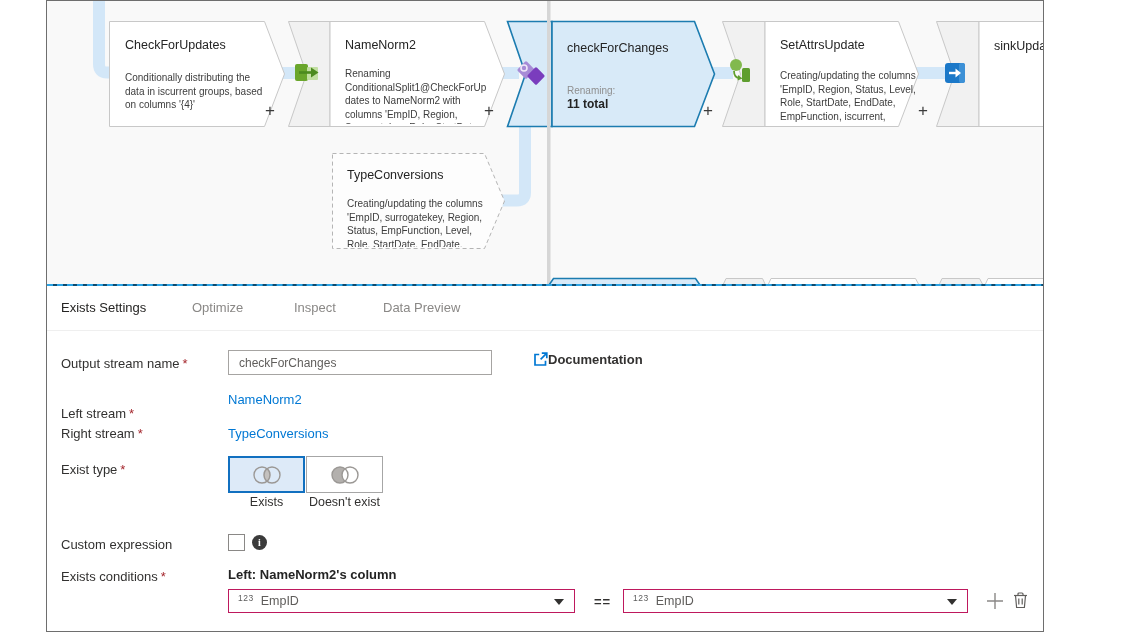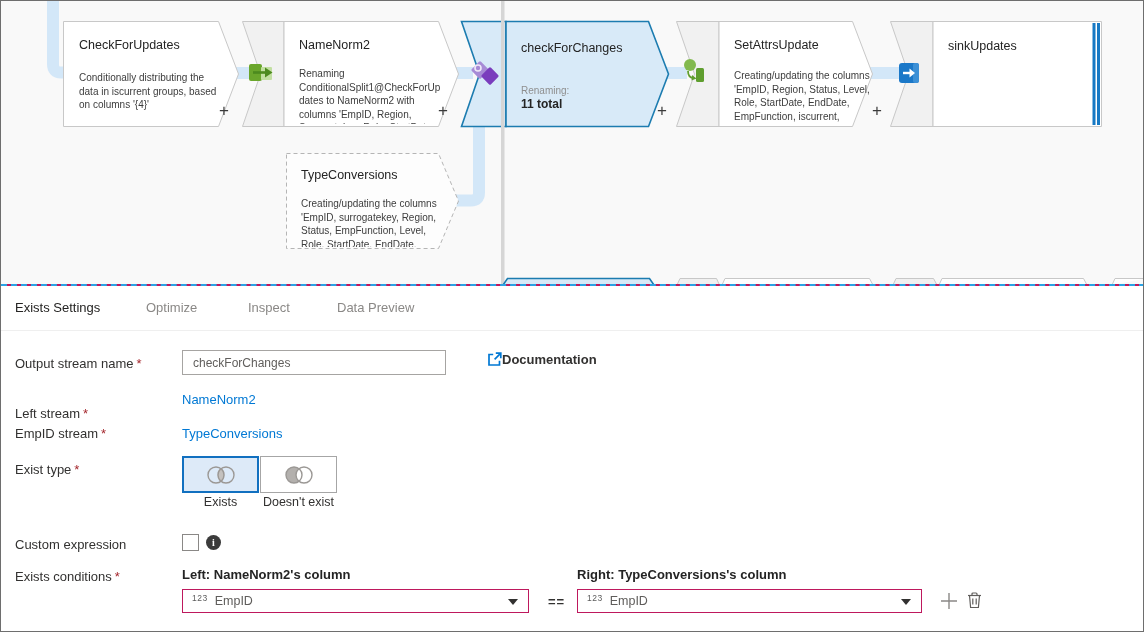--- a/index.html
+++ b/index.html
@@ -1,17 +1,17 @@
 <!DOCTYPE html>
 <html><head>
 <meta charset="utf-8">
 <style>
   * { margin:0; padding:0; box-sizing:border-box; }
   body { font-family:"Liberation Sans","DejaVu Sans",sans-serif; background:#fff; }
-  .screen { position:relative; width:1144px; height:632px; border:1px solid #6e6e6e; overflow:hidden; background:#be185d; }
+  .screen { position:relative; width:998px; height:632px; border:1px solid #6e6e6e; overflow:hidden; background:#0c4a6e;margin-left:46px; }
 
   
   .canvas { position:absolute; left:0; top:0; width:1144px; height:283px; background:#f9f9f9; }
   .canvas svg { position:absolute; left:0; top:0; }
   .nt  { position:absolute; font-size:12.5px; color:#242424; white-space:nowrap; }
   .nd  { position:absolute; font-size:10px; line-height:13.5px; color:#3d3d3d; overflow:hidden; overflow-wrap:anywhere; }
   .ncl { position:absolute; font-size:10px; color:#8f8f8f; }
   .ncv { position:absolute; font-size:12px; font-weight:700; color:#242424; }
   .plus{ position:absolute; font-size:17px; font-weight:300; color:#3b3b3b; cursor:pointer; line-height:18px; }
 
@@ -184,21 +184,21 @@
       </svg>
       <span class="doctext">Documentation</span>
     </div>
 
     <div class="flabel" style="top:120px;">
       <span>Left stream</span><span class="req">*</span>
     </div>
     <div class="link" style="left:181px; top:106px;">NameNorm2</div>
 
     <div class="flabel" style="top:140px;">
-      <span>EmpID stream</span><span class="req">*</span>
+      <span>Right stream</span><span class="req">*</span>
     </div>
     <div class="link" style="left:181px; top:140px;">TypeConversions</div>
 
     <div class="flabel" style="top:176px;">
       <span>Exist type</span><span class="req">*</span>
     </div>
     <div class="existbtn sel" style="left:181px; top:170px;">
       <svg width="38" height="22" viewBox="0 0 38 22">
         <ellipse cx="19" cy="11" rx="3.4" ry="6.8" fill="#c4c1be"></ellipse>
         <circle cx="14" cy="11" r="8" fill="none" stroke="#9b9895" stroke-width="1.4"></circle>
@@ -216,21 +216,20 @@
     <div class="existcap" style="left:259px; top:209px; width:77px;">Doesn't exist</div>
 
     <div class="flabel" style="top:251px;">Custom expression</div>
     <div class="checkbox" style="top:248px;"></div>
     <div class="infoicon" style="top:249px;">i</div>
 
     <div class="flabel" style="top:283px;">
       <span>Exists conditions</span><span class="req">*</span>
     </div>
     <div class="condheader" style="left:181px; top:281px;">Left: NameNorm2's column</div>
-    <div class="condheader" style="left:576px; top:281px;">Right: TypeConversions's column</div>
 
     <div class="dropdown" style="left:181px; top:303px; width:347px;">
       <span class="ddtype">123</span>
       <span class="ddval">EmpID</span>
       <svg class="ddcaret" width="10" height="6" viewBox="0 0 10 6">
         <path d="M0,0 L5,6 L10,0 Z" fill="#323130"></path>
       </svg>
     </div>
 
     <div class="op" style="left:547px; top:308px;">==</div>

